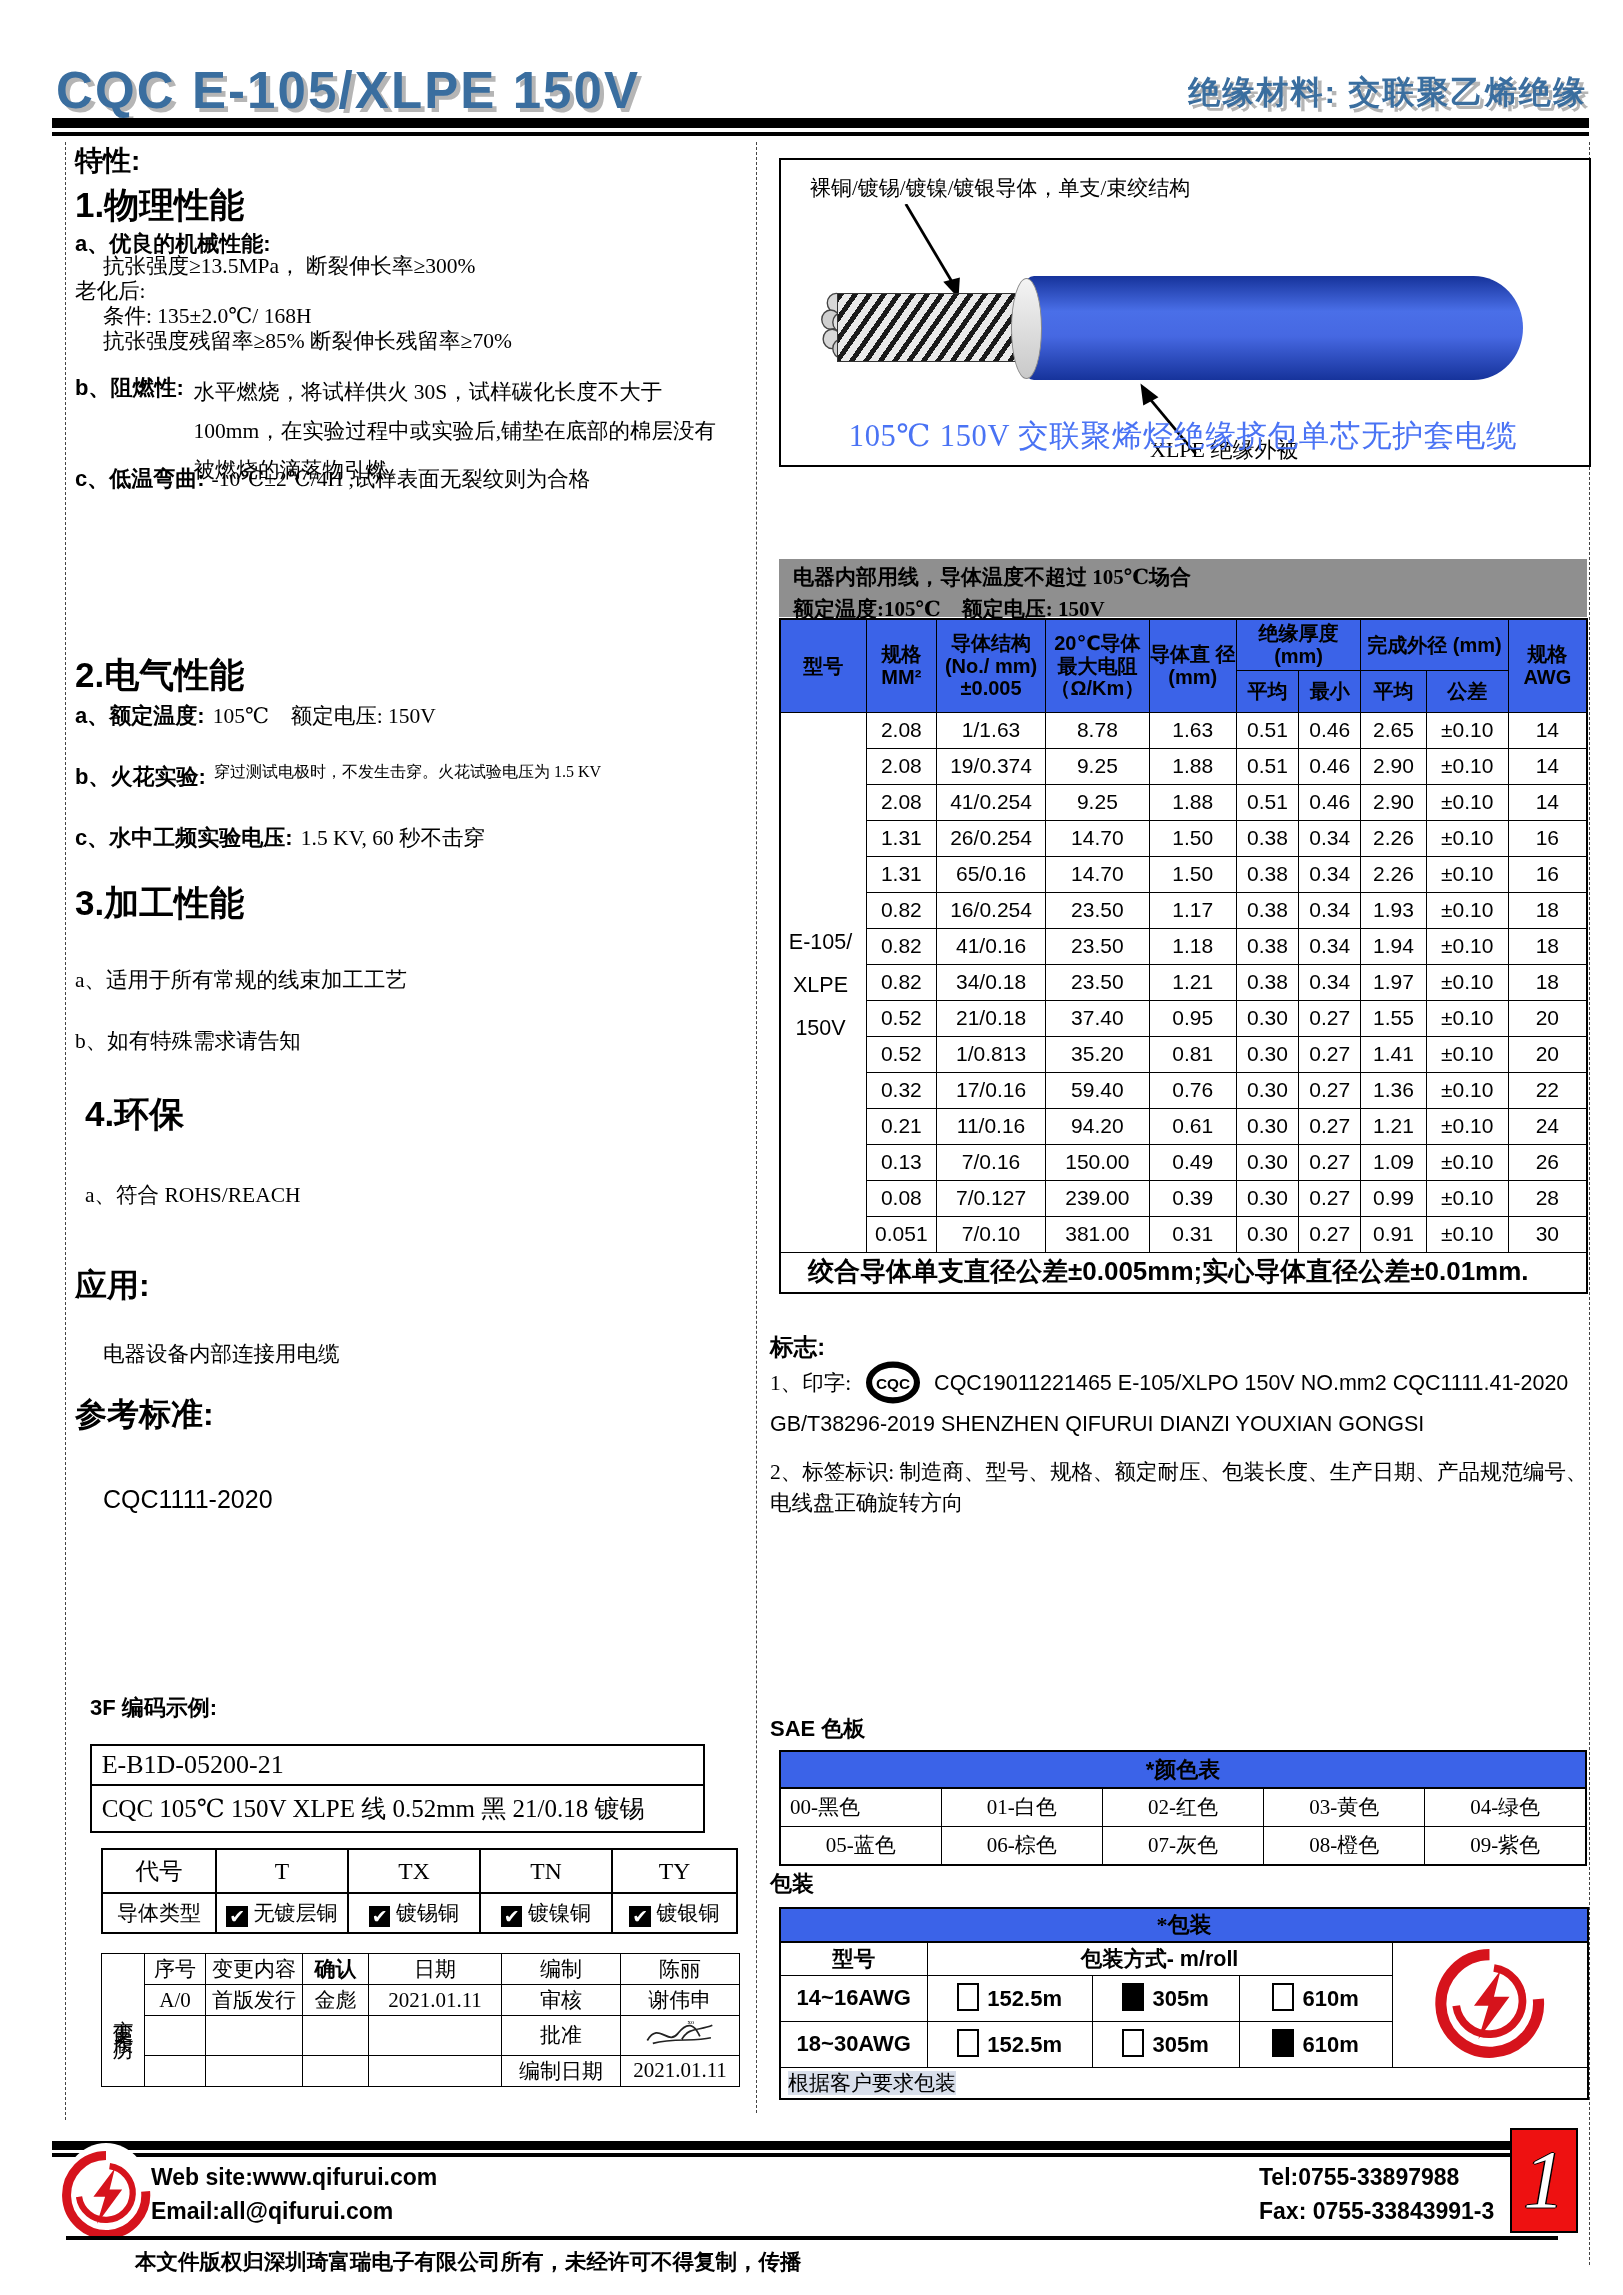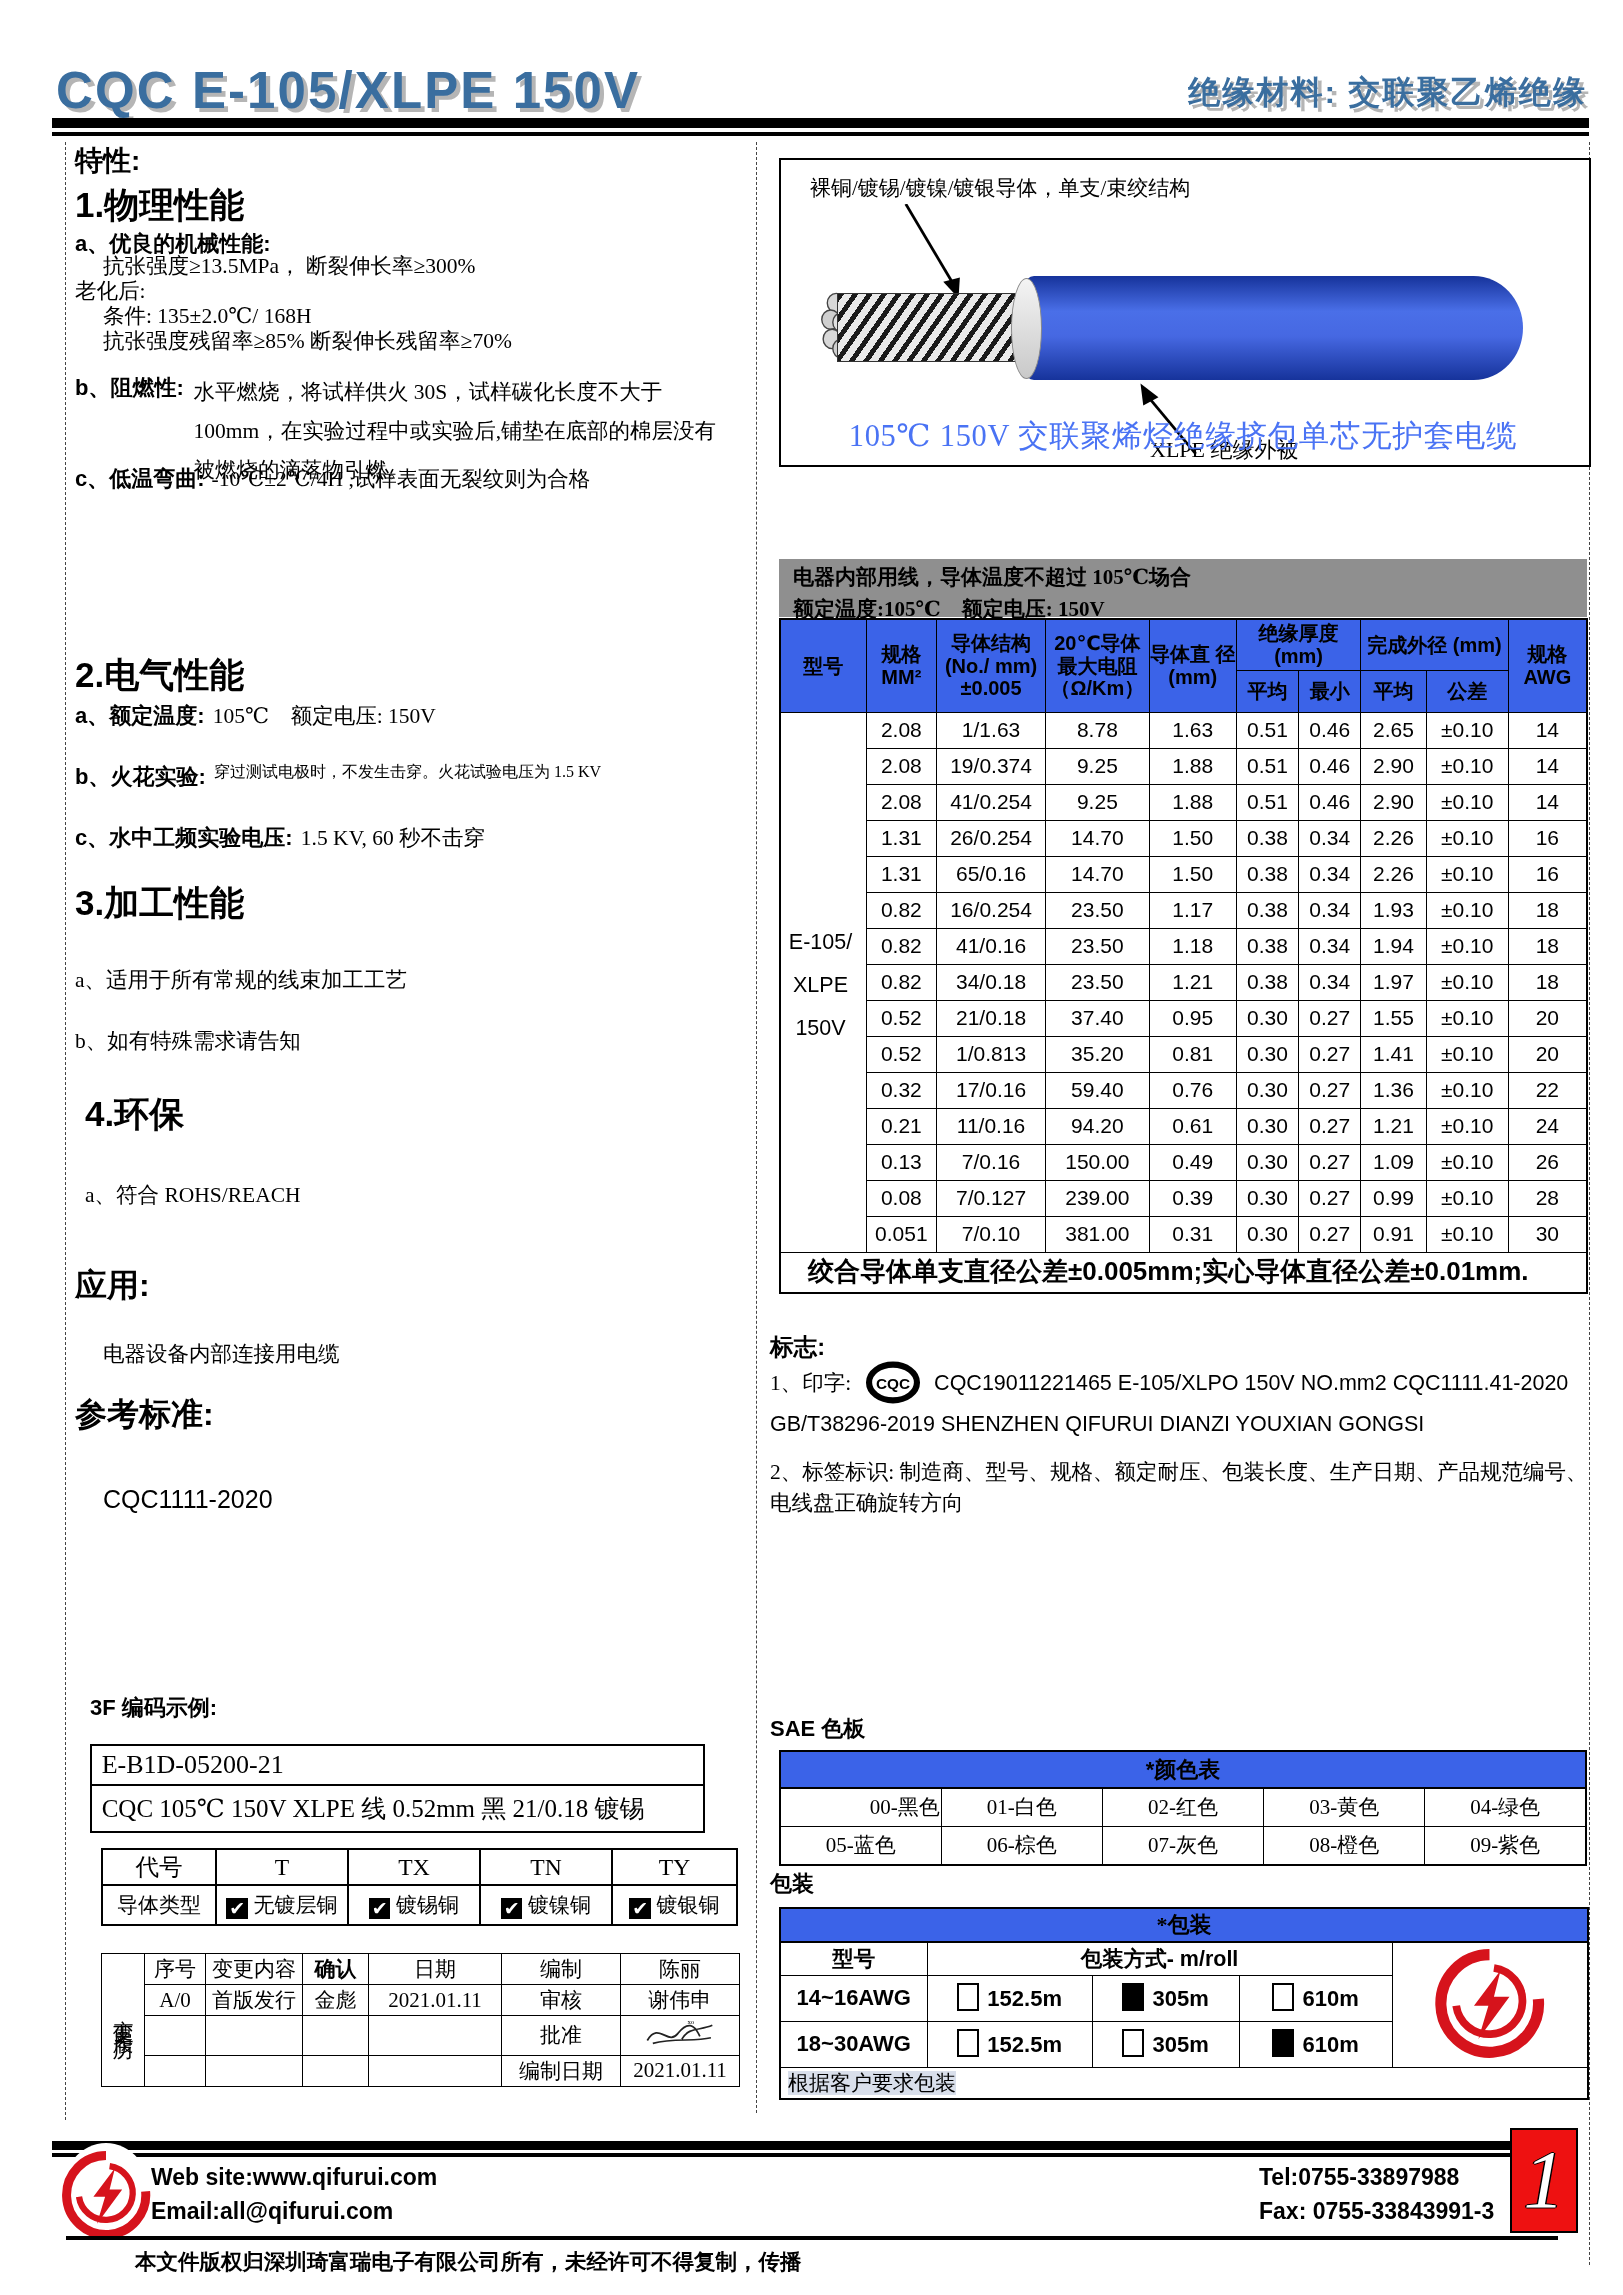--- a/index.html
+++ b/index.html
@@ -109,21 +109,21 @@
 
   <table class="abs btab serif" style="left:101px;top:1848px;width:635px;font-size:23.6px;">
     <colgroup>
         <col style="width:114px">
         <col style="width:132px">
         <col style="width:132px">
         <col style="width:132px">
         <col style="width:125px">
       </colgroup>
     <tbody>
-        <tr style="height:36px;">
+        <tr style="height:44px;">
       <td>代号</td>
       <td>T</td>
       <td>TX</td>
       <td>TN</td>
       <td>TY</td>
     </tr>
     <tr style="height:40px;font-size:21px;">
       <td>导体类型</td>
       <td><span class="cb">✔</span><span>无镀层铜</span></td>
       <td><span class="cb">✔</span><span>镀锡铜</span></td>
@@ -475,21 +475,21 @@
   <div class="abs serif" style="left:770px;top:1457px;width:819px;font-size:21.5px;line-height:1.45;">2、标签标识: 制造商、型号、规格、额定耐压、包装长度、生产日期、产品规范编号、电线盘正确旋转方向</div>
 
   <div class="abs sans b" style="left:770px;top:1714px;font-size:22px;">SAE 色板</div>
   <table class="abs serif" style="left:779px;top:1750px;width:808px;border-collapse:collapse;font-size:21px;border:2.1px solid #000;">
     <tbody>
         <tr style="height:37px;">
       <td colspan="5" class="bluehead sans" style="border:2.1px solid #000;text-align:center;font-size:22px;">*颜色表</td>
     </tr>
     <tr style="height:38px;">
 
-    <td style="border:1.4px solid #000;text-align:right;width:20%;padding-left:9px;">00-黑色</td>
+    <td style="border:1.4px solid #000;text-align:left;width:20%;padding-left:9px;">00-黑色</td>
           <td style="border:1.4px solid #000;text-align:center;width:20%;">01-白色</td>
           <td style="border:1.4px solid #000;text-align:center;width:20%;">02-红色</td>
           <td style="border:1.4px solid #000;text-align:center;width:20%;">03-黄色</td>
           <td style="border:1.4px solid #000;text-align:center;width:20%;">04-绿色</td>
         </tr>
     <tr style="height:39px;">
 
     <td style="border:1.4px solid #000;text-align:center;width:20%;">05-蓝色</td>
           <td style="border:1.4px solid #000;text-align:center;width:20%;">06-棕色</td>
           <td style="border:1.4px solid #000;text-align:center;width:20%;">07-灰色</td>

